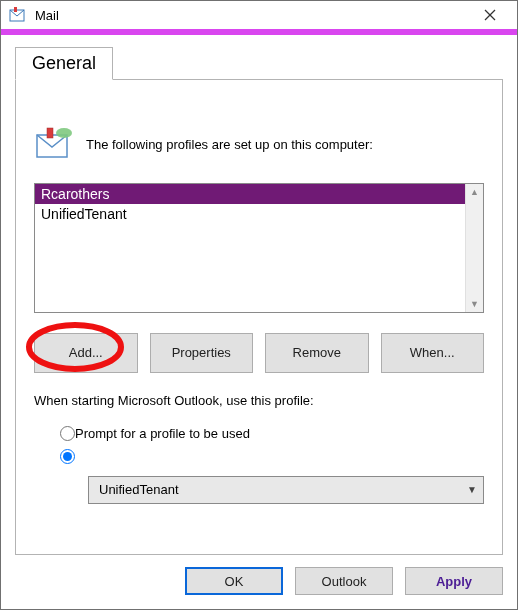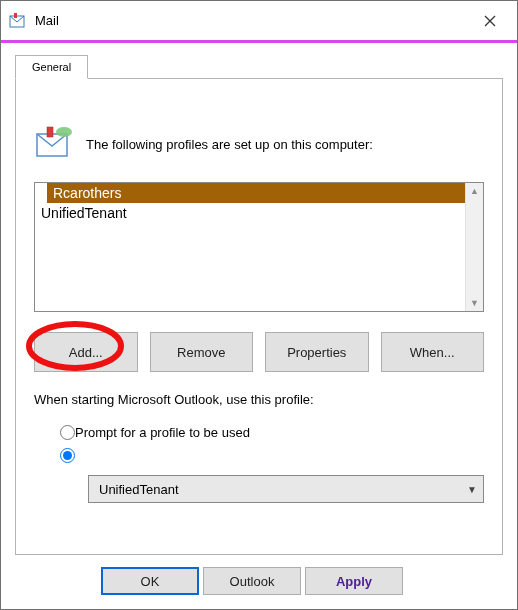--- a/index.html
+++ b/index.html
@@ -13,25 +13,25 @@
     }
     .window {
       width: 518px;
       height: 610px;
       border: 1px solid #707070;
       background: #fff;
       display: flex;
       flex-direction: column;
     }
     .titlebar {
-      height: 42px;
+      height: 34px;
       display: flex;
       align-items: center;
       padding: 0 8px;
-      border-bottom: 3px solid #d946ef;
+      border-bottom: 6px solid #d946ef;
     }
     .titlebar-icon {
       width: 18px;
       height: 18px;
       margin-right: 8px;
       display: flex;
       align-items: center;
       justify-content: center;
     }
     .titlebar-title { flex: 1; font-size: 13px; }
@@ -54,21 +54,21 @@
     }
     .tab-strip {
       display: flex;
       margin-bottom: -1px;
     }
     .tab {
       border: 1px solid #b3b3b3;
       border-bottom: 1px solid #fff;
       background: #fff;
       padding: 5px 16px;
-      font-size: 11px;
+      font-size: 18px;
       position: relative;
       z-index: 2;
     }
     .tab-panel {
       border: 1px solid #b3b3b3;
       flex: 1;
       padding: 18px 18px 18px 18px;
       display: flex;
       flex-direction: column;
       position: relative;
@@ -99,23 +99,22 @@
       flex: 1;
       overflow: hidden;
     }
     .list-item {
       padding: 1px 6px;
       font-size: 14px;
       line-height: 18px;
       white-space: nowrap;
     }
     .list-item.selected {
-      background: #a16207;
+      background: #701a75;
       color: #fff;
-      margin-left: 12px;
     }
     .listbox-scroll {
       width: 18px;
       background: #f0f0f0;
       display: flex;
       flex-direction: column;
       justify-content: space-between;
       align-items: center;
       padding: 3px 0;
       border-left: 1px solid #e0e0e0;
@@ -183,22 +182,22 @@
       padding: 0 6px 0 10px;
       font-size: 13px;
     }
     .select-caret {
       font-size: 10px;
       color: #444;
     }
     .footer {
       padding: 12px 14px 14px 0;
       display: flex;
-      justify-content: center;
-      gap: 4px;
+      justify-content: flex-end;
+      gap: 12px;
     }
     .footer .btn { flex: 0 0 98px; height: 28px; }
     .btn.primary {
       border: 2px solid #0a67d9;
       background: #e1e1e1;
     }
     .btn.disabled {
       color: #4c1d95;
       font-weight: bold;
     }
@@ -254,22 +253,22 @@
           <span class="scroll-arrow">▲</span>
           <span class="scroll-arrow">▼</span>
         </div>
       </div>
 
       <div class="btn-row">
         <svg class="circle-annotation" viewBox="0 0 110 55">
           <ellipse cx="55" cy="28" rx="46" ry="22" fill="none" stroke="#e11" stroke-width="6"></ellipse>
         </svg>
         <button class="btn">Add...</button>
+        <button class="btn">Properties</button>
         <button class="btn">Remove</button>
-        <button class="btn">Properties</button>
         <button class="btn">When...</button>
       </div>
 
       <div class="subhead">When starting Microsoft Outlook, use this profile:</div>
 
       <div class="radio-group">
         <label class="radio-row">
           <input type="radio" name="startup" style="">
           <span>Prompt for a profile to be used</span>
         </label>

